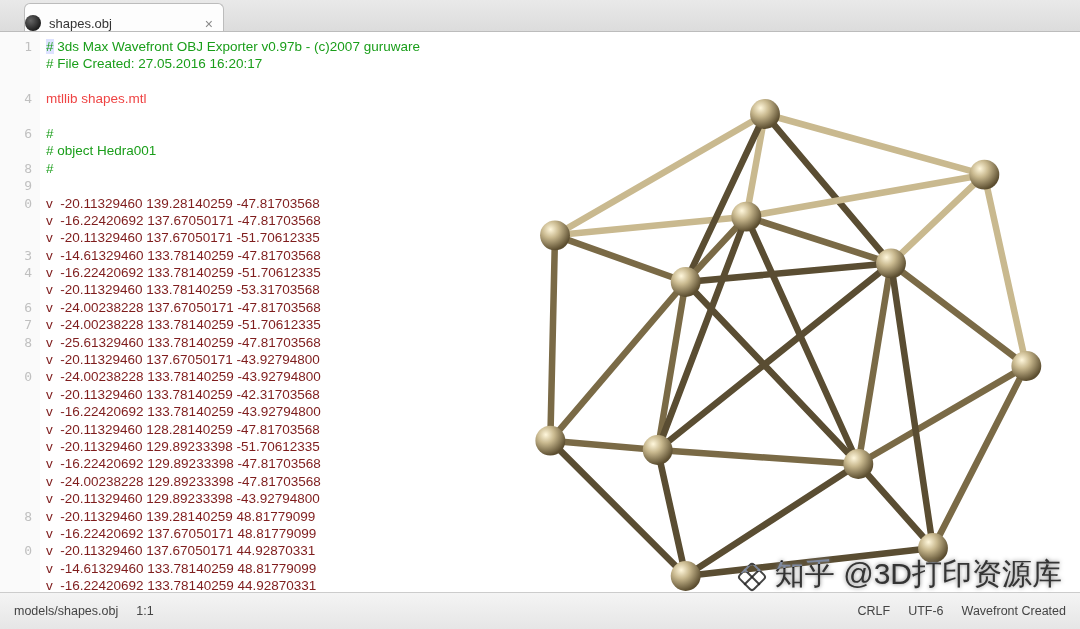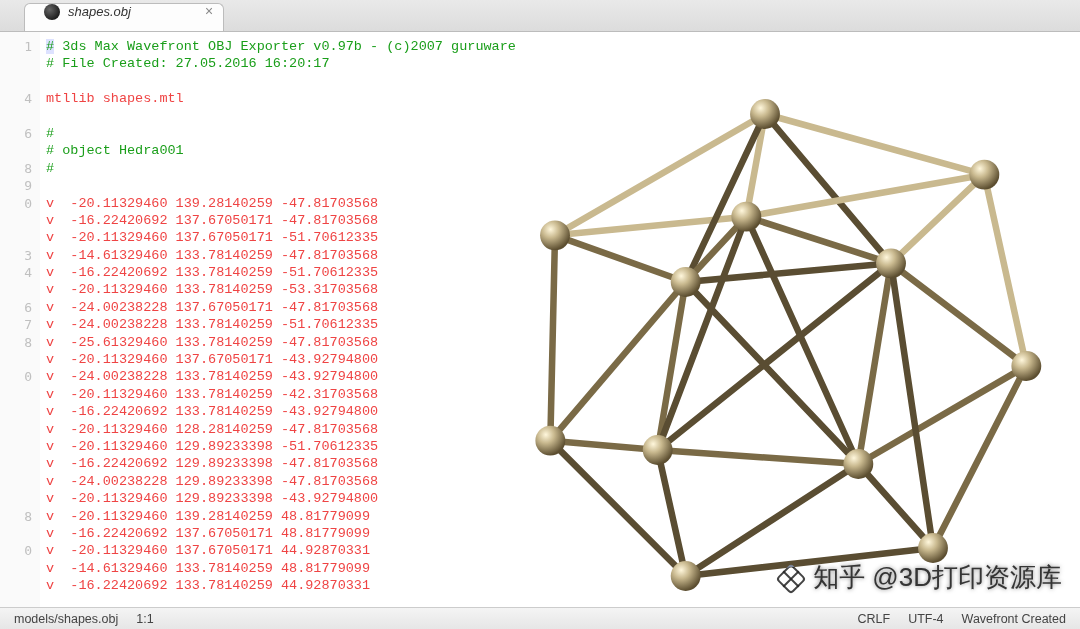--- a/index.html
+++ b/index.html
@@ -1,43 +1,43 @@
 <!DOCTYPE html>
 <html><head>
 <meta charset="utf-8">
 <style>
   * { margin: 0; padding: 0; box-sizing: border-box; }
   html, body { width: 1080px; height: 629px; overflow: hidden; font-family: "Helvetica Neue", Arial, sans-serif; background: #fff; }
   .window { width: 1080px; height: 629px; display: flex; flex-direction: column; position: relative; }
 
   
   .tabbar { height: 32px; background: linear-gradient(#e9e9e9,#dcdcdc); display: flex; align-items: flex-end; padding-left: 24px; border-bottom: 1px solid #bcbcbc; }
-  .tab { background: #fdfdfd; border: 1px solid #bcbcbc; border-bottom: none; border-radius: 6px 6px 0 0; height: 28px; display: flex; align-items: flex-start; padding: 0 10px 0 19px; gap: 8px; font-size: 13px; color: #333; min-width: 200px; position: relative; font-style: italic; }
+  .tab { background: #fdfdfd; border: 1px solid #bcbcbc; border-bottom: none; border-radius: 6px 6px 0 0; height: 28px; display: flex; align-items: flex-end; padding: 0 10px 0 0; gap: 8px; font-size: 13px; color: #333; min-width: 200px; position: relative; }
   .tab .dot-icon { width:16px; height:16px; border-radius:50%; background: radial-gradient(circle at 35% 35%, #666, #000); flex-shrink:0; }
   .tab .close { margin-left: auto; color:#888; font-size:14px; line-height:1; }
 
   
   .editor { flex: 1; display: flex; position: relative; overflow: hidden; background:#fff; }
   .gutter { width: 40px; background:#fafafa; color:#c0c0c0; font-family: "Menlo","Consolas",monospace; font-size:13px; text-align:right; padding: 6px 8px 0 0; line-height: 17.4px; user-select:none; }
-  .code { flex:1; font-family: Liberation Mono, monospace; font-size:13.5px; padding: 6px 0 0 6px; line-height: 17.4px; white-space: pre; color:#222; position:relative; }
+  .code { flex:1; font-family: Liberation Sans, sans-serif; font-size:13.5px; padding: 6px 0 0 6px; line-height: 17.4px; white-space: pre; color:#222; position:relative; }
   .line { height:17.4px; }
   .c-comment { color: #1a9e1a; }
   .c-stmt    { color: #ef4444; }
-  .c-num     { color: #ef4444; }
+  .c-num     { color: #7f1d1d; }
   .cursor-mark { background: rgba(120,140,255,0.25); }
 
   
-  .statusbar { height: 22px; background: linear-gradient(#f4f4f4,#e6e6e6); border-top:1px solid #ccc; display:flex; align-items:center; font-size:12.5px; color:#444; padding: 0 14px; gap: 18px; }
+  .statusbar { height: 37px; background: linear-gradient(#f4f4f4,#e6e6e6); border-top:1px solid #ccc; display:flex; align-items:center; font-size:12.5px; color:#444; padding: 0 14px; gap: 18px; }
   .statusbar .spacer { flex:1; }
 
   
   .render { position:absolute; top:40px; right:10px; width:610px; height:560px; pointer-events:none; }
 
   
-  .watermark { position:absolute; right:18px; bottom:34px; color: rgba(255,255,255,0.0); font-size:26px; font-weight:400; text-shadow: 0 0 4px rgba(255,255,255,0.5); }
+  .watermark { position:absolute; right:18px; bottom:34px; color: rgba(255,255,255,0.0); font-size:30px; font-weight:400; text-shadow: 0 0 4px rgba(255,255,255,0.5); }
   .watermark span { color: rgba(220,220,220,0.9); mix-blend-mode: difference; }
   .wm-icon { display:inline-block; width:22px; height:22px; border:2px solid rgba(220,220,220,0.85); border-radius:4px; transform: rotate(45deg); vertical-align:-4px; margin-right:4px; position:relative; }
   .wm-icon::before, .wm-icon::after { content:""; position:absolute; background: rgba(220,220,220,0.85); }
   .wm-icon::before { left:50%; top:-2px; bottom:-2px; width:2px; transform:translateX(-50%); }
   .wm-icon::after  { top:50%; left:-2px; right:-2px; height:2px; transform:translateY(-50%); }
 
   
   .render svg .edge { stroke:#7a6a46; stroke-width:7; stroke-linecap:round; }
   .render svg .edge.hi { stroke:#c9b98f; }
   .render svg .edge.lo { stroke:#5a4d32; }
@@ -146,21 +146,21 @@
           <circle cx="235" cy="225" r="16" fill="url(#ball)"></circle>
         </svg>
     </div>
   </div>
 
   <div class="statusbar">
     <span>models/shapes.obj</span>
     <span>1:1</span>
     <span class="spacer"></span>
     <span>CRLF</span>
-    <span>UTF-4</span>
+    <span>UTF-6</span>
     <span>Wavefront Created</span>
   </div>
 
   <div class="watermark">
     <span class="wm-icon"></span>
     <span>知乎 @3D打印资源库</span>
   </div>
 
 </div>
 

